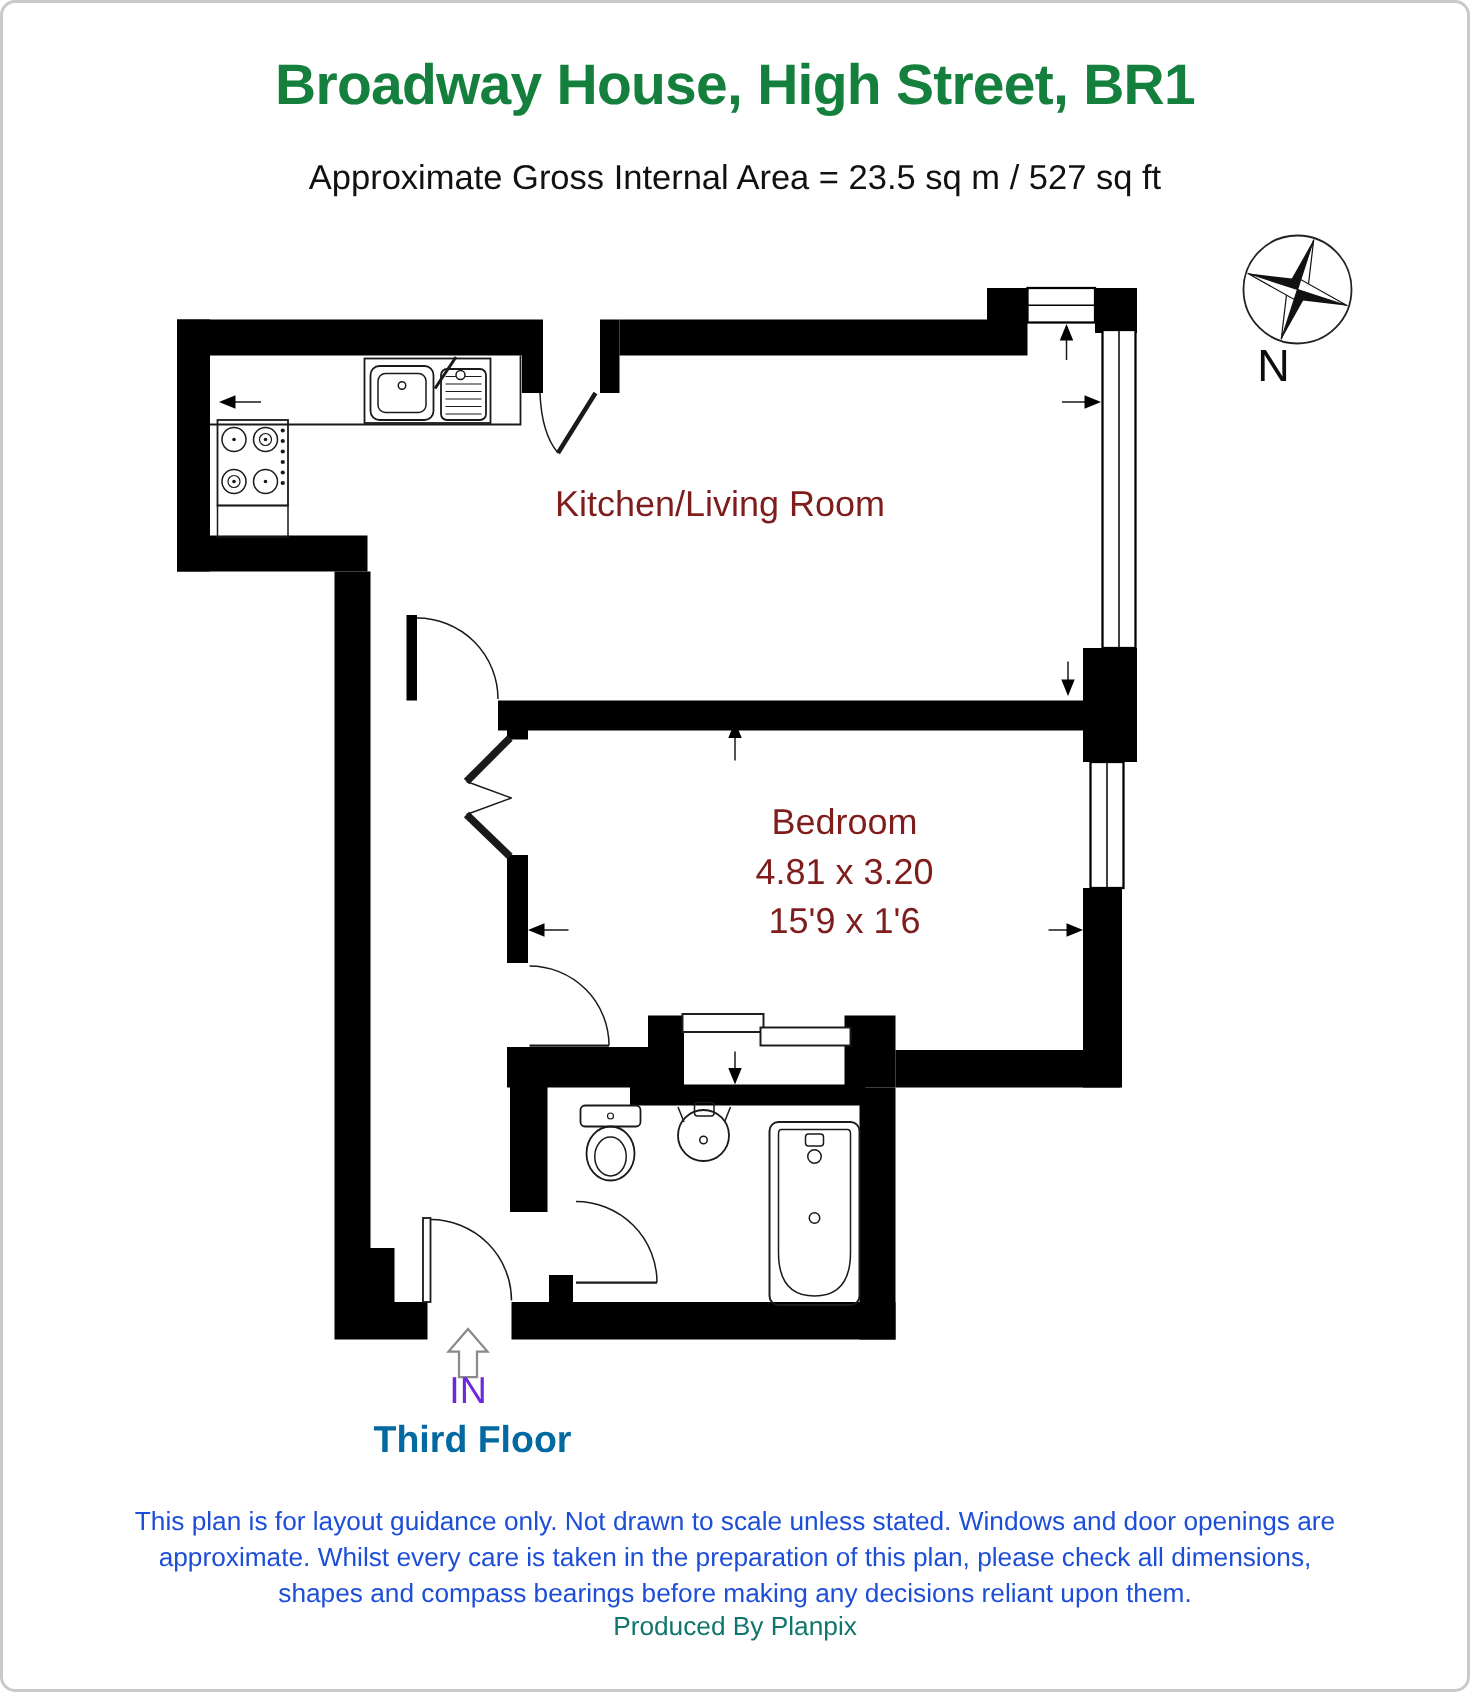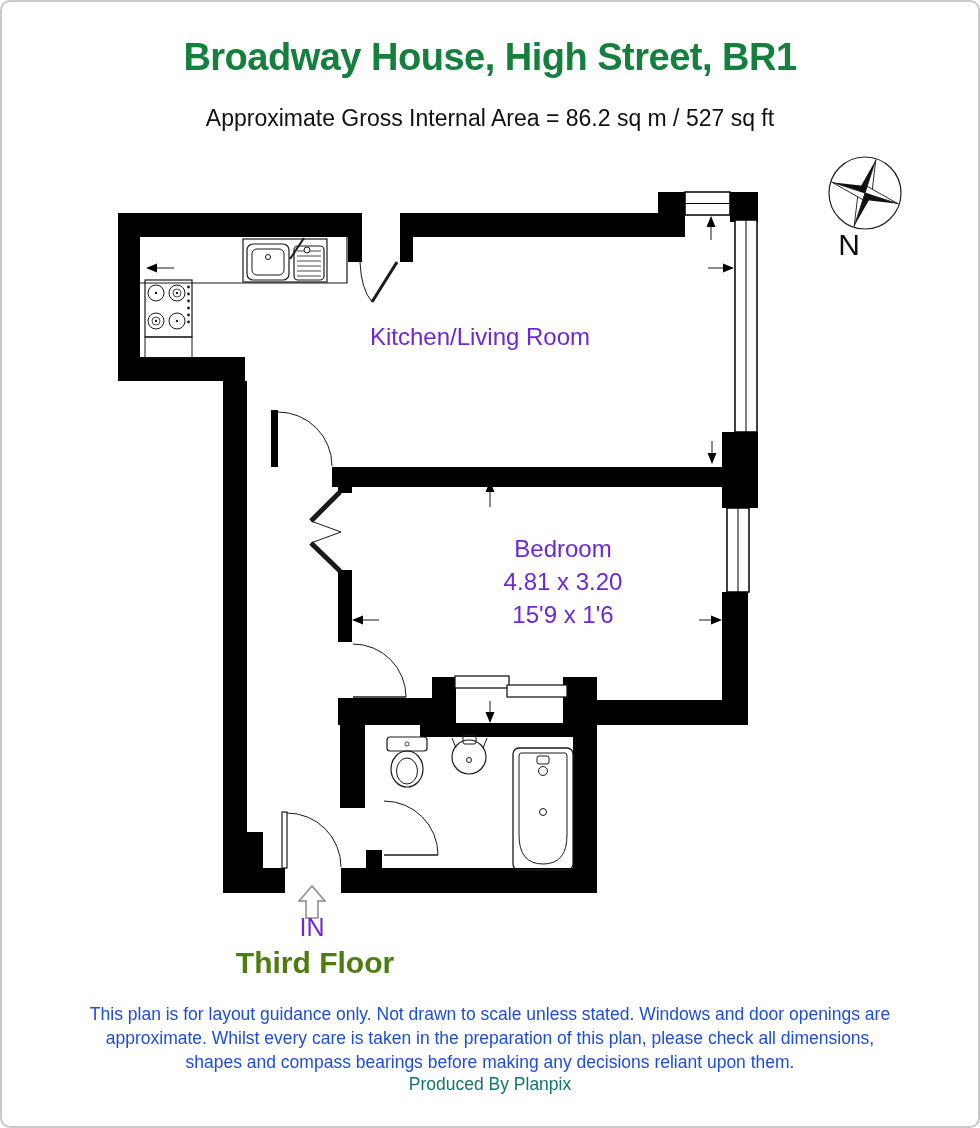--- a/index.html
+++ b/index.html
@@ -11,29 +11,29 @@
   .abs{position:absolute;}
   .title{
     left:0;right:0;top:36px;text-align:center;
     font-size:38px;font-weight:bold;letter-spacing:-0.5px;color:#15803d;
   }
   .subtitle{
     left:0;right:0;top:105px;text-align:center;
     font-size:23px;color:#111;
   }
   .room-label{
-    text-align:center;font-size:24px;line-height:33px;color:#6d28d9;
+    text-align:center;font-size:24px;line-height:33px;color:#7f1d1d;
     transform:translateX(-50%);white-space:nowrap;
   }
   .room-label span{display:block;}
   .kitchen-label{left:480px;top:320px;}
   .bedroom-label{left:563px;top:532px;}
   .north-label{left:849px;top:228px;transform:translateX(-50%);font-size:30px;color:#0d0d0d;}
   .in-label{left:312px;top:913px;transform:translateX(-50%);font-size:25px;color:#6d28d9;}
-  .floor-label{left:315px;top:946px;transform:translateX(-50%);font-size:30px;font-weight:bold;color:#4d7c0f;}
+  .floor-label{left:315px;top:946px;transform:translateX(-50%);font-size:25px;font-weight:bold;color:#0369a1;}
   .disclaimer{
     left:490px;top:1002px;transform:translateX(-50%);width:812px;
     text-align:center;font-size:17.5px;line-height:24px;color:#1d4ed8;
   }
   .credit{
     left:0;right:0;top:1074px;text-align:center;font-size:17.5px;color:#0f766e;
   }
 </style>
 </head>
 <body>
@@ -234,21 +234,21 @@
       <path d="M830,193 L865,200 L865,193 Z" fill="#fff" stroke="#111" stroke-width="0.8"></path>
     </g>
   </g>
 
   <g>
     <polygon points="312,886 299,901 306,901 306,918 318,918 318,901 325,901" fill="#fff" stroke="#8a8a8a" stroke-width="1.5"></polygon>
   </g>
 </svg>
 
 <div class="abs title">Broadway House, High Street, BR1</div>
-<div class="abs subtitle">Approximate Gross Internal Area = 86.2 sq m / 527 sq ft</div>
+<div class="abs subtitle">Approximate Gross Internal Area = 23.5 sq m / 527 sq ft</div>
 
 <div class="abs room-label kitchen-label">
   <span>Kitchen/Living Room</span>
 </div>
 
 <div class="abs room-label bedroom-label">
   <span>Bedroom</span>
   <span>4.81 x 3.20</span>
   <span>15'9 x 1'6</span>
 </div>

